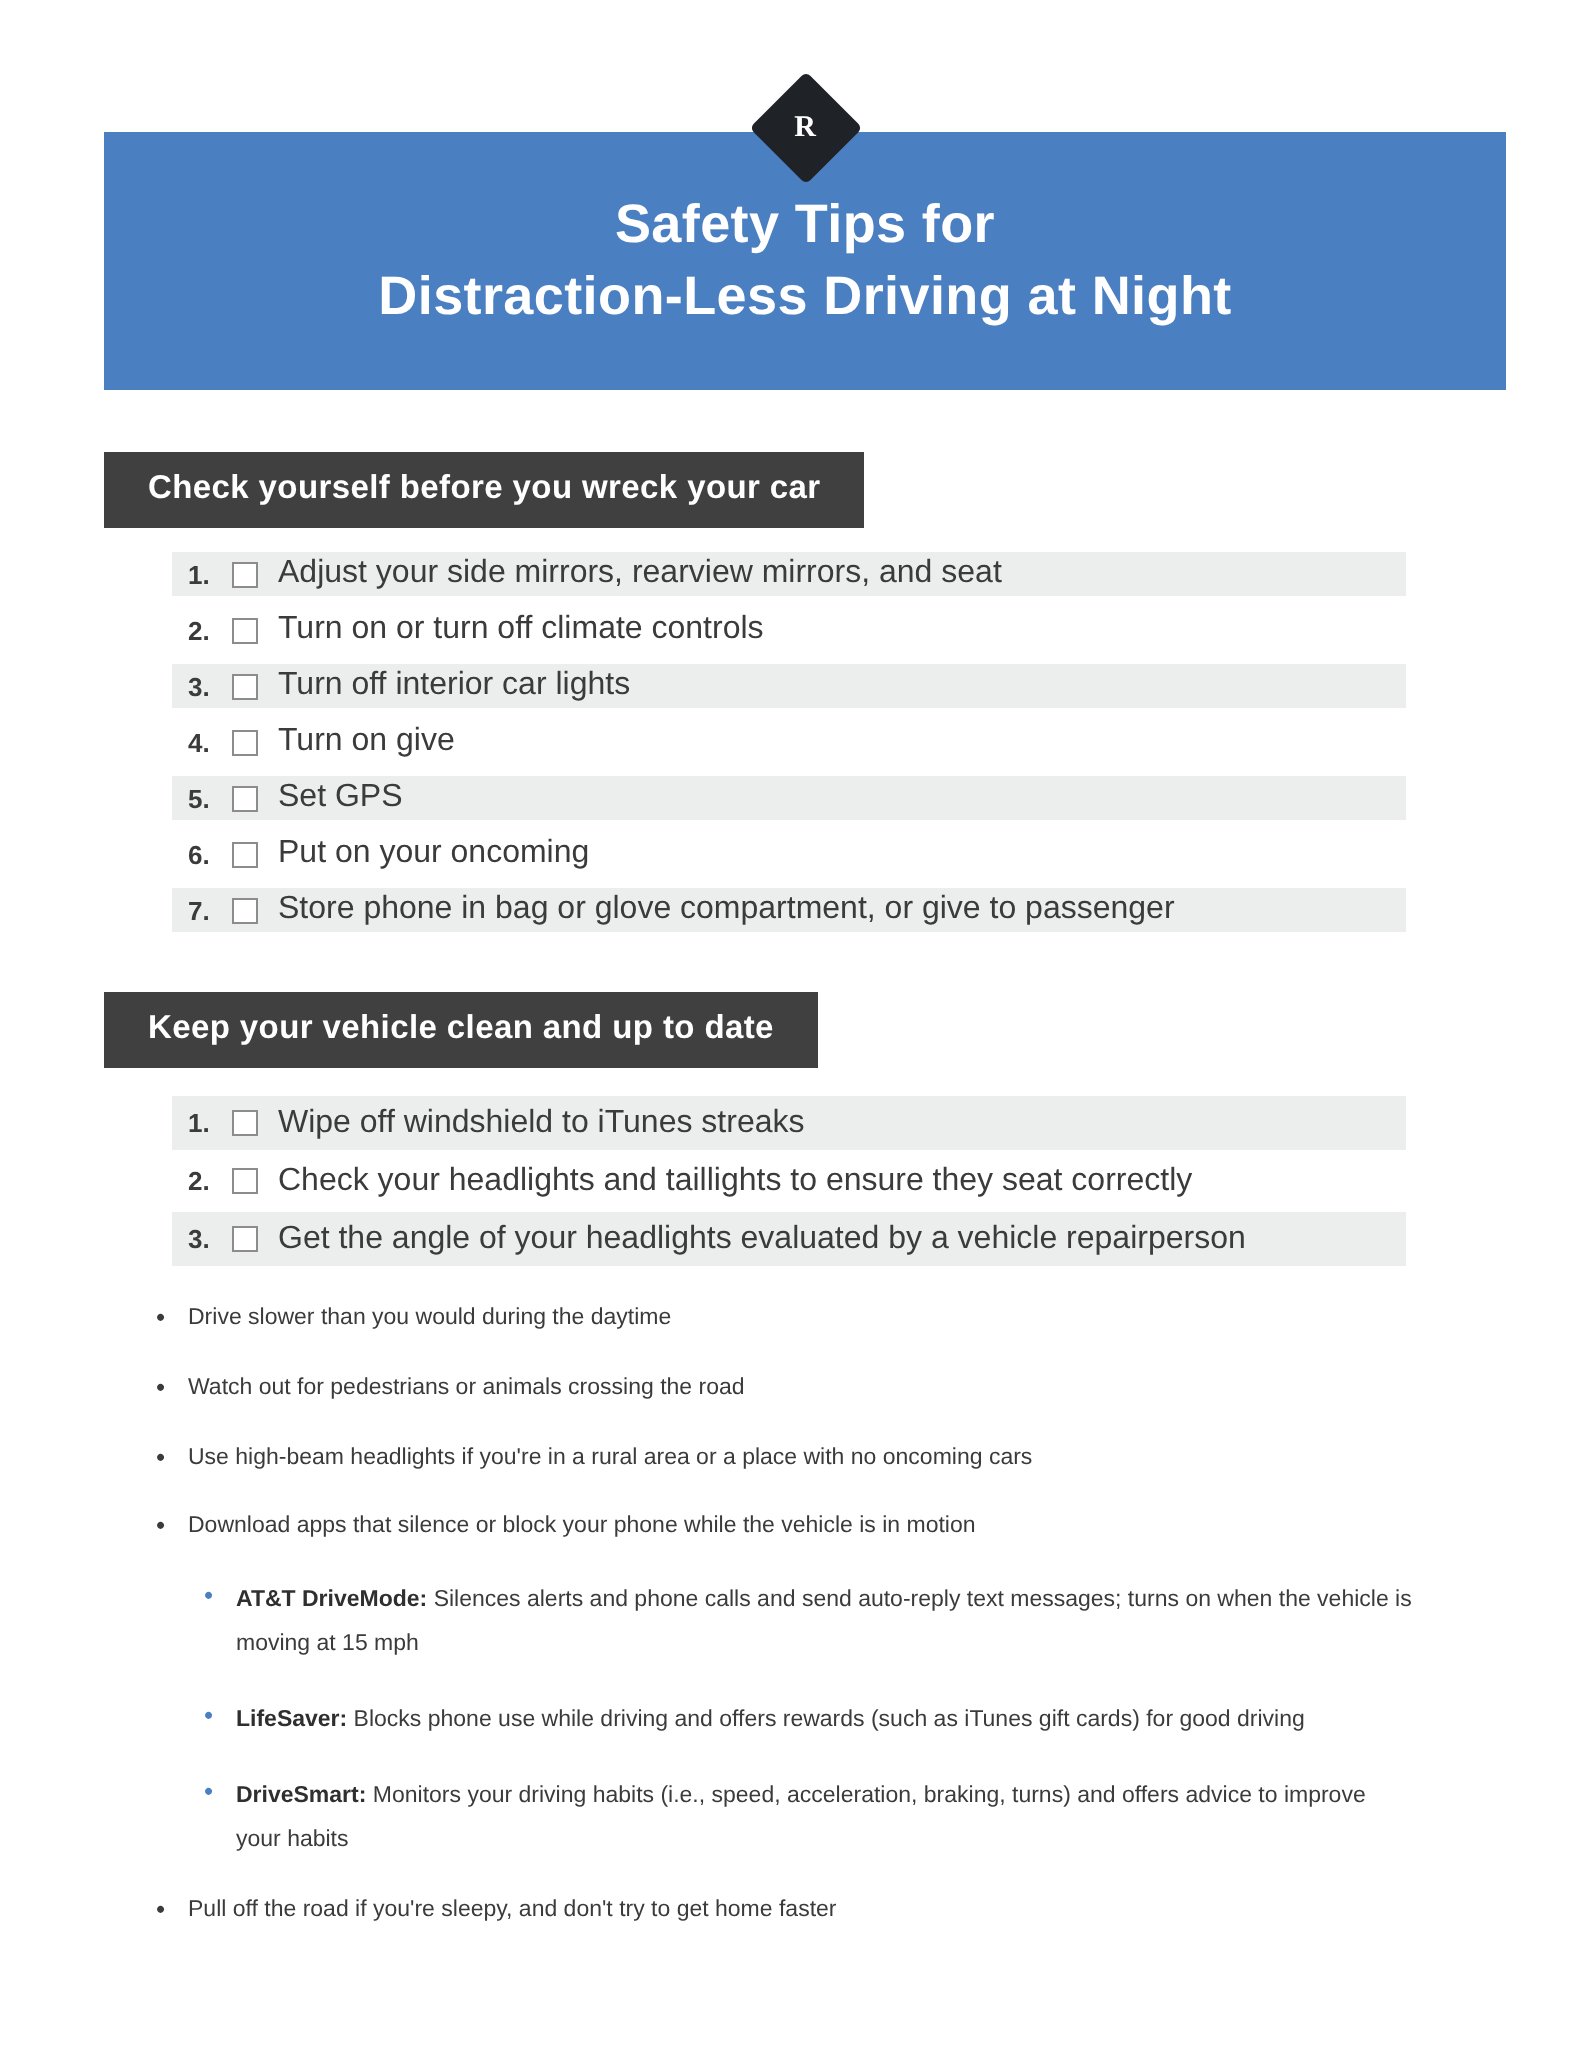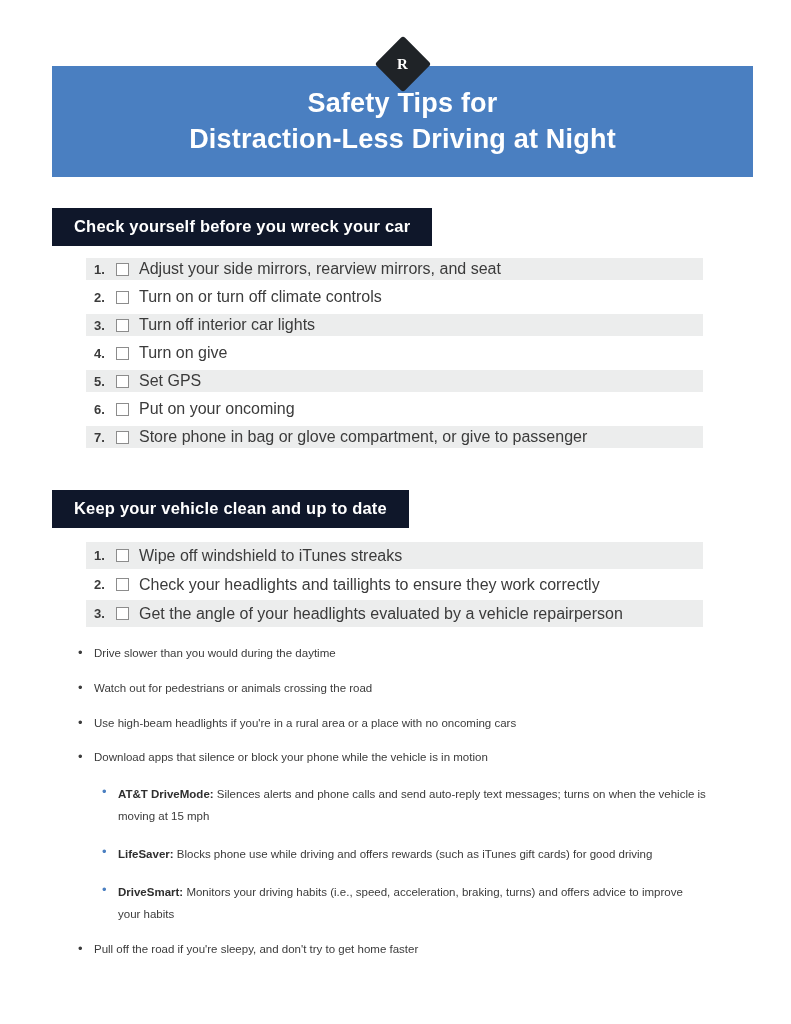--- a/index.html
+++ b/index.html
@@ -23,21 +23,21 @@
     background: #ffffff;
   }
 
   
   .header-wrap {
     position: relative;
     margin: 66px 38px 0 52px;
   }
   .header-band {
     background: #4a7fc1;
-    height: 111px;
+    height: 129px;
     width: 701px;
     display: flex;
     flex-direction: column;
     align-items: center;
     justify-content: center;
   }
   .header-title {
     color: #ffffff;
     font-size: 27px;
     font-weight: bold;
@@ -66,31 +66,31 @@
     align-items: center;
     justify-content: center;
     color: #ffffff;
     font-size: 15px;
     font-weight: bold;
     font-family: "Liberation Serif", serif;
   }
 
   
   .section-heading {
-    background: #0f172a;
+    background: #404040;
     color: #ffffff;
     font-size: 16.5px;
     font-weight: bold;
     display: inline-block;
     padding: 9px 22px 10px 22px;
     margin-left: 52px;
     letter-spacing: 0.2px;
   }
   .sec1 { margin-top: 31px; }
-  .sec2 { margin-top: 36px; }
+  .sec2 { margin-top: 24px; }
   .sec3 { margin-top: 33px; }
 
   
   .checklist {
     margin: 12px 88px 0 86px;
   }
   .check-row {
     display: flex;
     align-items: center;
     height: 22px;
@@ -231,21 +231,21 @@
 
   <div class="checklist checklist2">
     <div class="check-row shaded">
       <span class="check-num">1.</span>
       <span class="check-box"></span>
       <span class="check-label">Wipe off windshield to iTunes streaks</span>
     </div>
     <div class="check-row">
       <span class="check-num">2.</span>
       <span class="check-box"></span>
-      <span class="check-label">Check your headlights and taillights to ensure they work correctly</span>
+      <span class="check-label">Check your headlights and taillights to ensure they seat correctly</span>
     </div>
     <div class="check-row shaded">
       <span class="check-num">3.</span>
       <span class="check-box"></span>
       <span class="check-label">Get the angle of your headlights evaluated by a vehicle repairperson</span>
     </div>
   </div>
 
   
 

